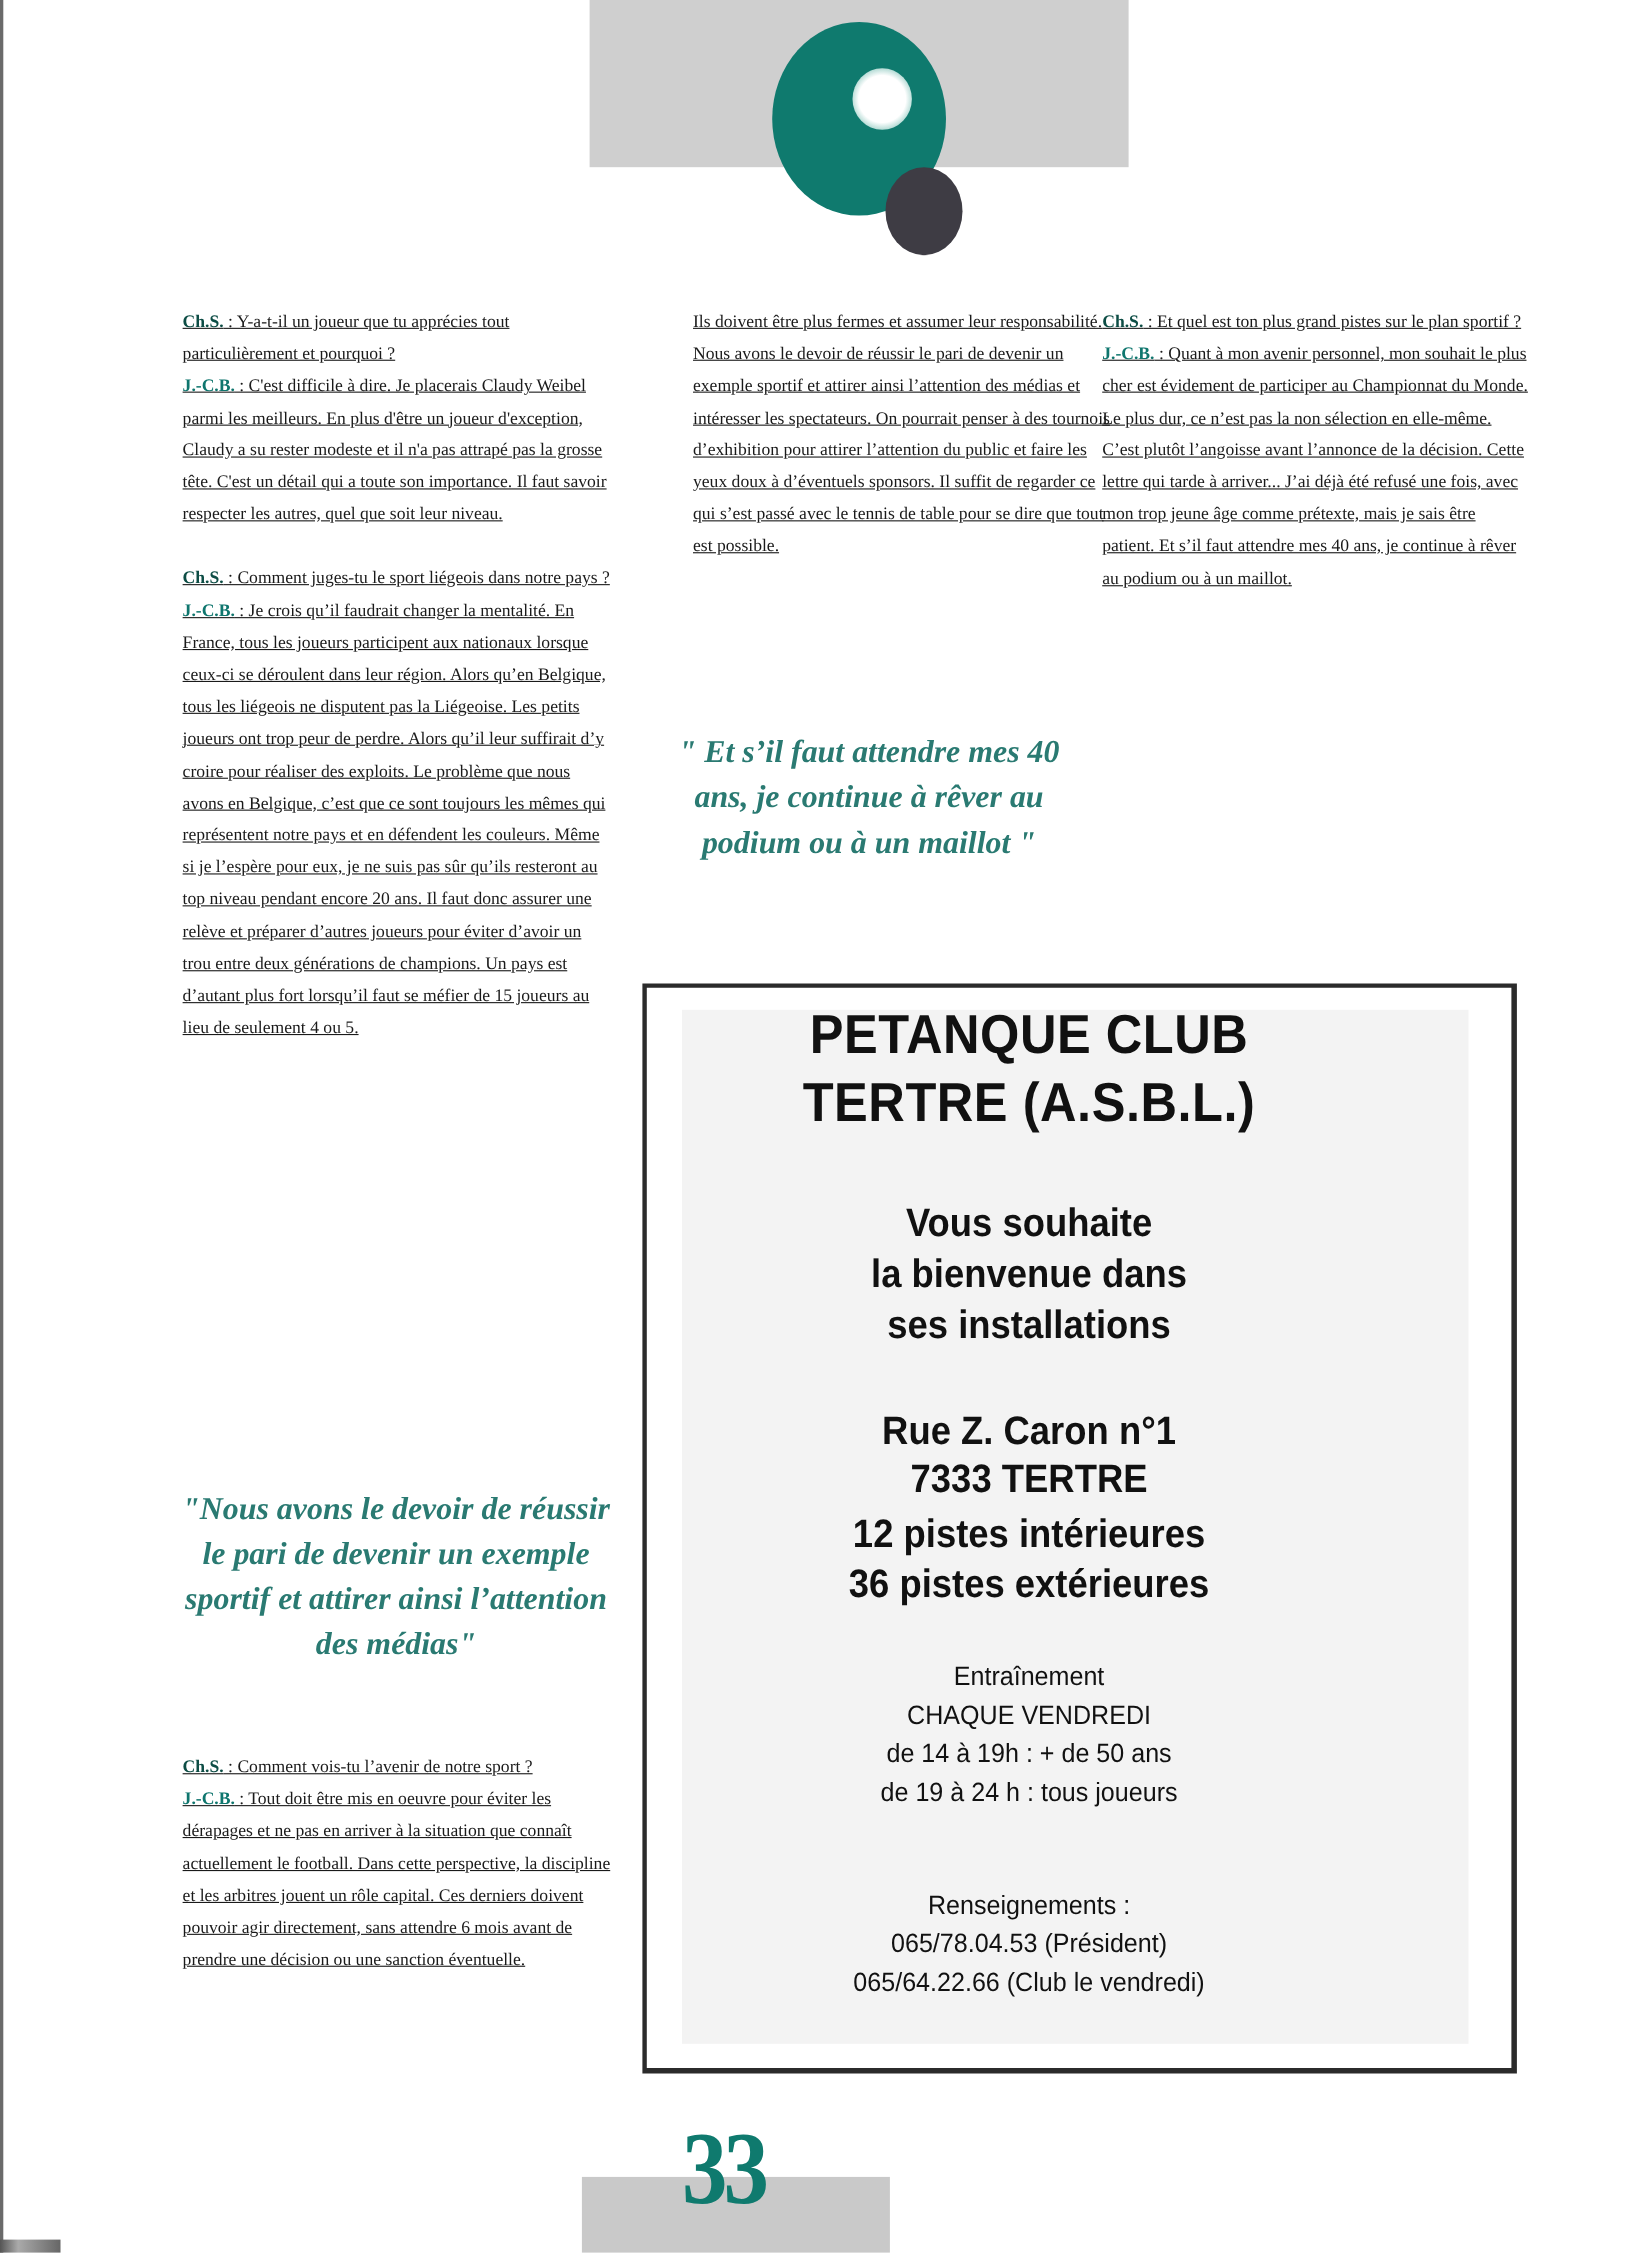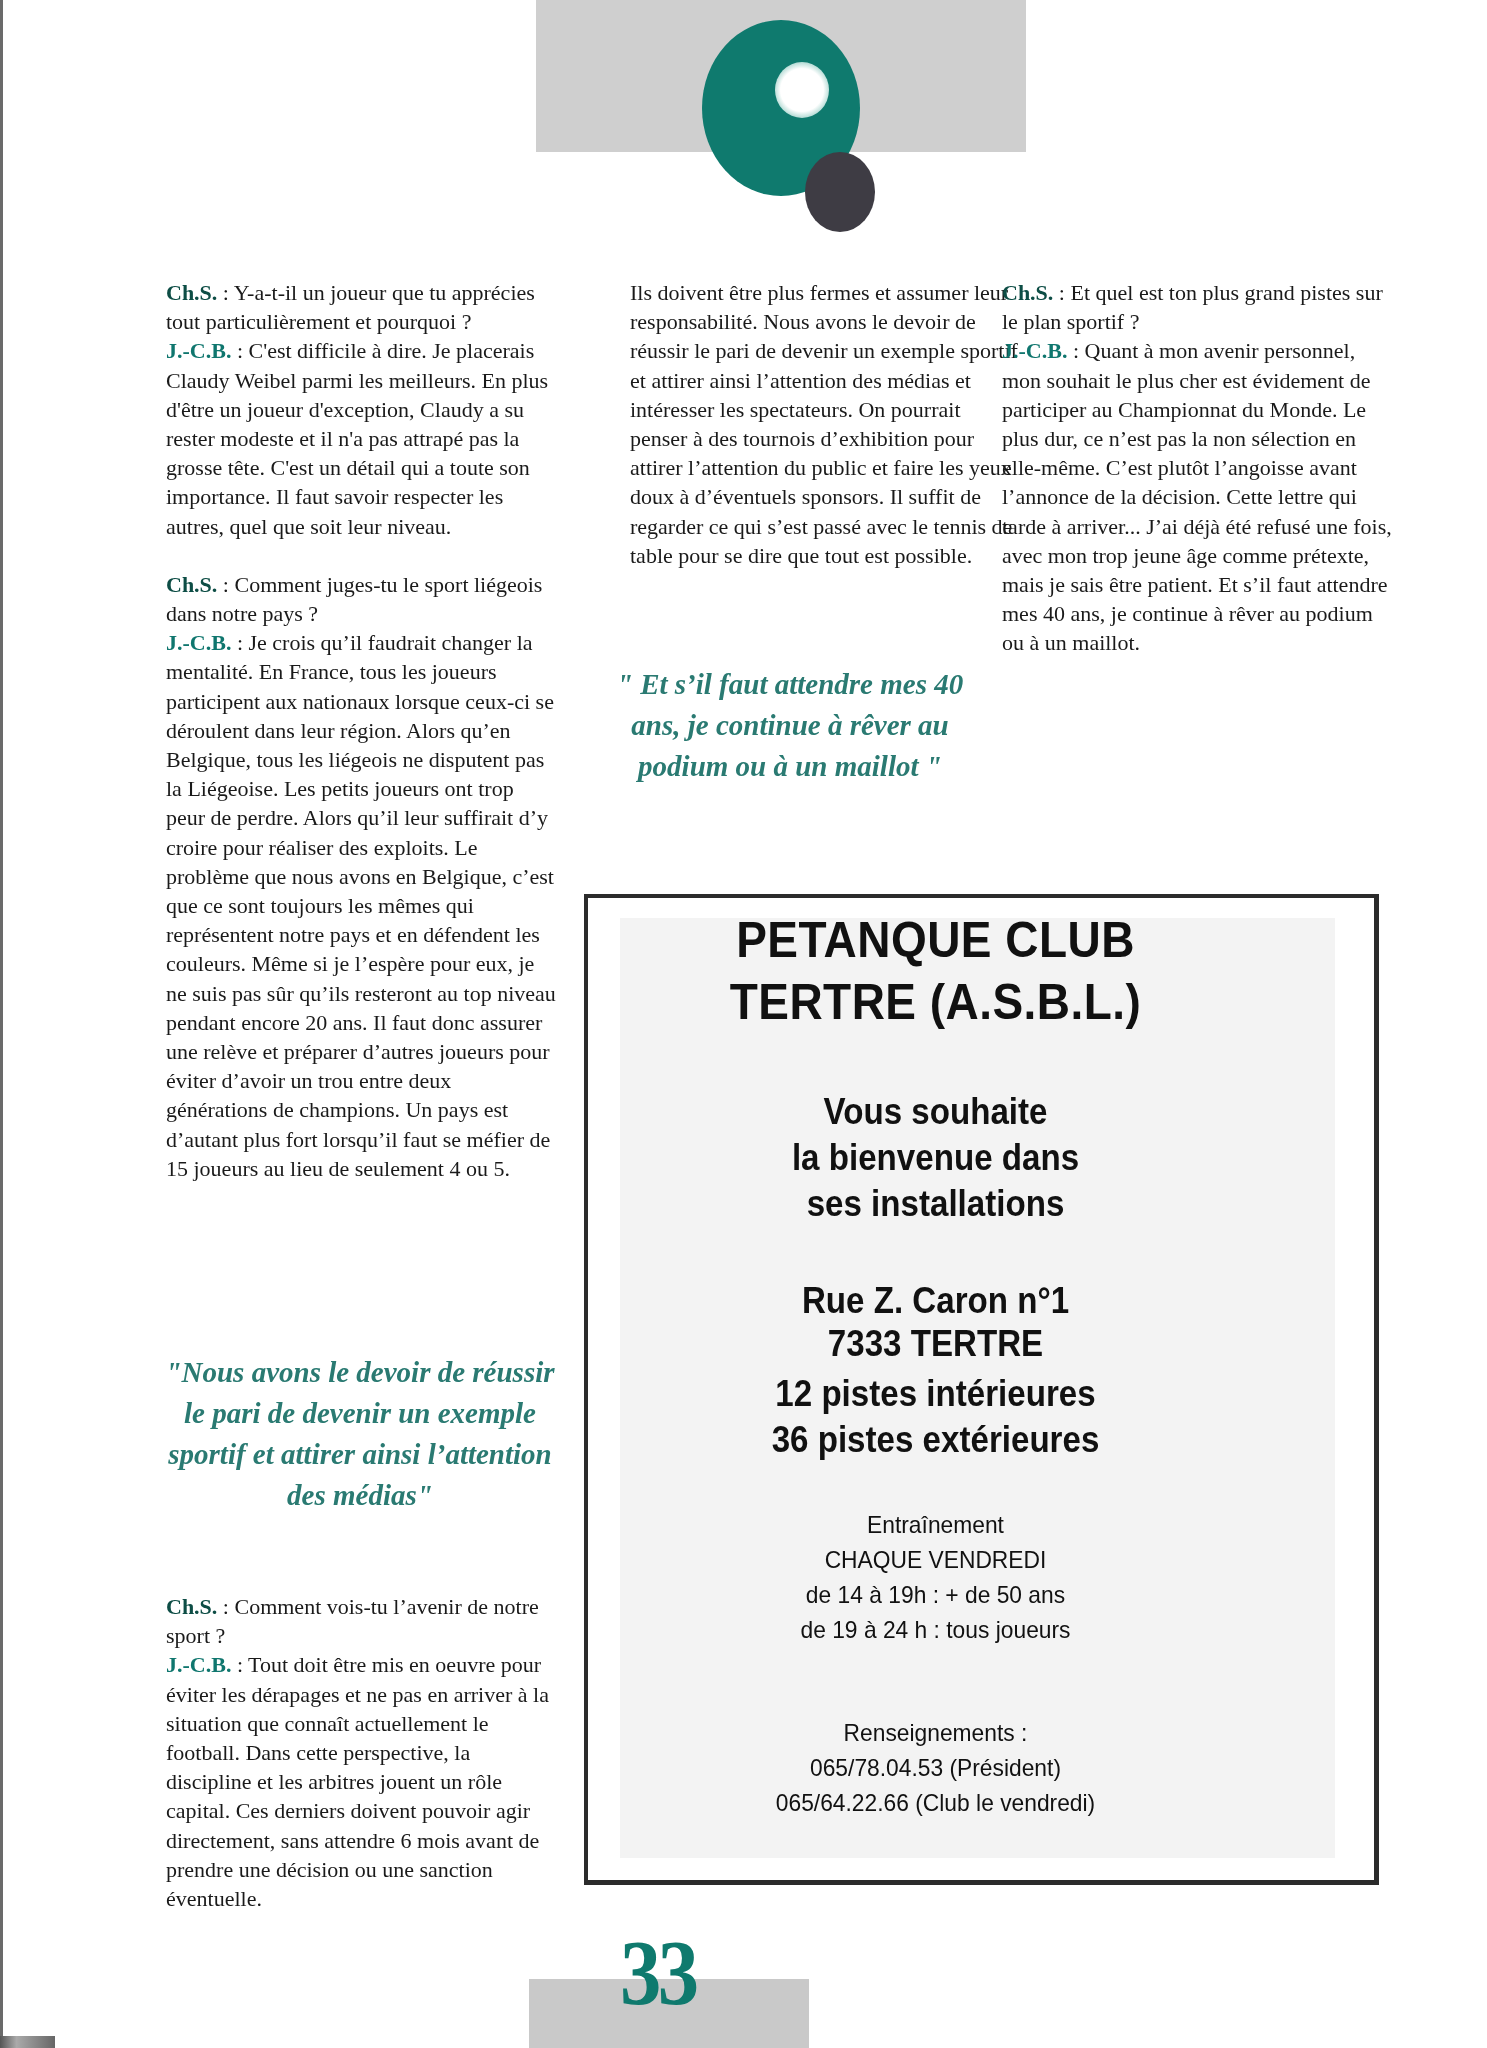--- a/index.html
+++ b/index.html
@@ -21,21 +21,21 @@
     .ball-highlight {
       position: absolute; left: 775px; top: 62px; width: 54px; height: 56px;
       border-radius: 50%; background: radial-gradient(circle, #ffffff 55%, #8fc9c0 80%, #0f7a6e 100%);
     }
     .ball-dark {
       position: absolute; left: 805px; top: 152px; width: 70px; height: 80px;
       border-radius: 50%; background: #3e3c44;
     }
     .col {
       position: absolute; width: 390px;
-      font-size: 22px; line-height: 29.2px;
+      font-size: 16px; line-height: 29.2px; text-decoration: underline;
     }
     .col p { margin: 0; }
     .col .gap { height: 29px; }
     .lbl-q { color: #0d4d45; font-weight: bold; }
     .lbl-a { color: #0f766e; font-weight: bold; }
     .col-1 { left: 166px; top: 278px; }
     .col-2 { left: 583px; top: 278px; margin-left: 47px; }
     .col-3 { left: 1002px; top: 278px; }
     .pull-quote {
       position: absolute; text-align: center; color: #2a7a72;

